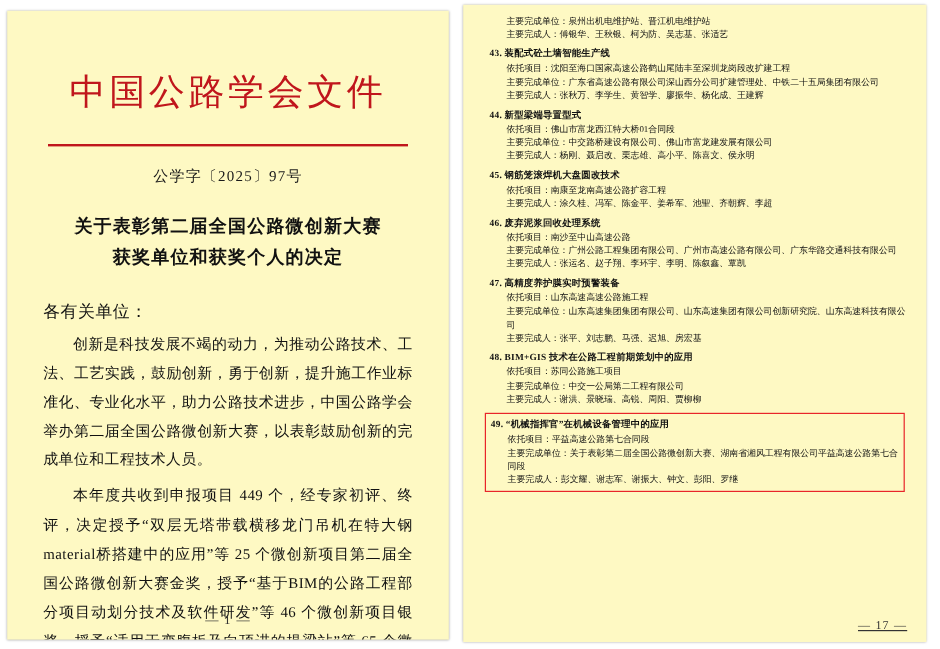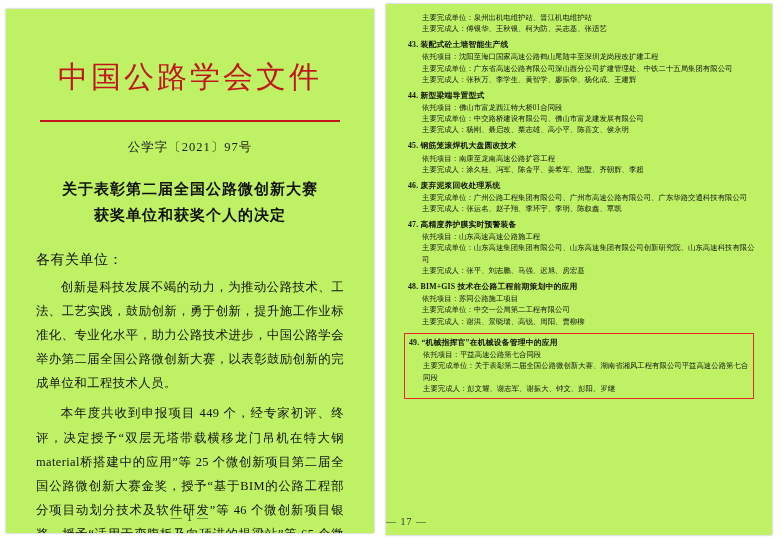--- a/index.html
+++ b/index.html
@@ -15,21 +15,21 @@
   }
   .spread {
     position: relative;
     width: 783px;
     height: 541px;
     display: flex;
     gap: 0;
   }
   .page {
     position: relative;
-    background: #bef264;
+    background: #fef9c3;
     box-shadow: 0 0 2px rgba(0,0,0,0.35);
     overflow: hidden;
   }
   .page-left {
     width: 368px;
     height: 524px;
     margin: 9px 8px 8px 6px;
     padding: 0;
   }
   .page-right {
@@ -119,36 +119,37 @@
   .highlight-box {
     border: 1.6px solid #e8252a;
     padding: 3px 4px 4px 4px;
     margin: 6px 2px 0 -4px;
   }
   .highlight-box .entry-head { margin-top: 0; }
   .rp-pagenum {
     position: absolute;
     bottom: 8px;
     left: 0;
-    right: 3px;
-    text-align: left;
+    right: 16px;
+    text-align: right;
     font-size: 10px;
     color: #333;
     letter-spacing: 1px;
+    text-decoration: underline;
   }
 </style>
 </head>
 <body>
 
 <div class="spread">
 
   <div class="page page-left">
     <div class="masthead">中国公路学会文件</div>
     <div class="masthead-rule"></div>
-    <div class="docnum">公学字〔2021〕97号</div>
+    <div class="docnum">公学字〔2025〕97号</div>
     <div class="doc-title">
       <div>关于表彰第二届全国公路微创新大赛</div>
       <div>获奖单位和获奖个人的决定</div>
     </div>
     <div class="salutation">各有关单位：</div>
     <div class="body-text">创新是科技发展不竭的动力，为推动公路技术、工法、工艺实践，鼓励创新，勇于创新，提升施工作业标准化、专业化水平，助力公路技术进步，中国公路学会举办第二届全国公路微创新大赛，以表彰鼓励创新的完成单位和工程技术人员。</div>
     <div class="body-text">本年度共收到申报项目 449 个，经专家初评、终评，决定授予“双层无塔带载横移龙门吊机在特大钢material桥搭建中的应用”等 25 个微创新项目第二届全国公路微创新大赛金奖，授予“基于BIM的公路工程部分项目动划分技术及软件研发”等 46 个微创新项目银奖，授予“适用于变腹板及向顶进的提梁站”等 65 个微创新项目铜奖，（获奖名单</div>
     <div class="page-num">— 1 —</div>
   </div>
 
@@ -175,20 +176,21 @@
       </div>
 
       <div class="entry">
         <div class="entry-head">45. 钢筋笼滚焊机大盘圆改技术</div>
         <div class="entry-line">依托项目：南康至龙南高速公路扩容工程</div>
         <div class="entry-line">主要完成人：涂久桂、冯军、陈金平、姜希军、池聖、齐朝辉、李超</div>
       </div>
 
       <div class="entry">
         <div class="entry-head">46. 废弃泥浆回收处理系统</div>
+        <div class="entry-line">依托项目：南沙至中山高速公路</div>
         <div class="entry-line wrap">主要完成单位：广州公路工程集团有限公司、广州市高速公路有限公司、广东华路交通科技有限公司</div>
         <div class="entry-line">主要完成人：张运名、赵子翔、李环宇、李明、陈叙鑫、覃凯</div>
       </div>
 
       <div class="entry">
         <div class="entry-head">47. 高精度养护膜实时预警装备</div>
         <div class="entry-line">依托项目：山东高速高速公路施工程</div>
         <div class="entry-line wrap">主要完成单位：山东高速集团集团有限公司、山东高速集团有限公司创新研究院、山东高速科技有限公司</div>
         <div class="entry-line">主要完成人：张平、刘志鹏、马强、迟旭、房宏基</div>
       </div>

